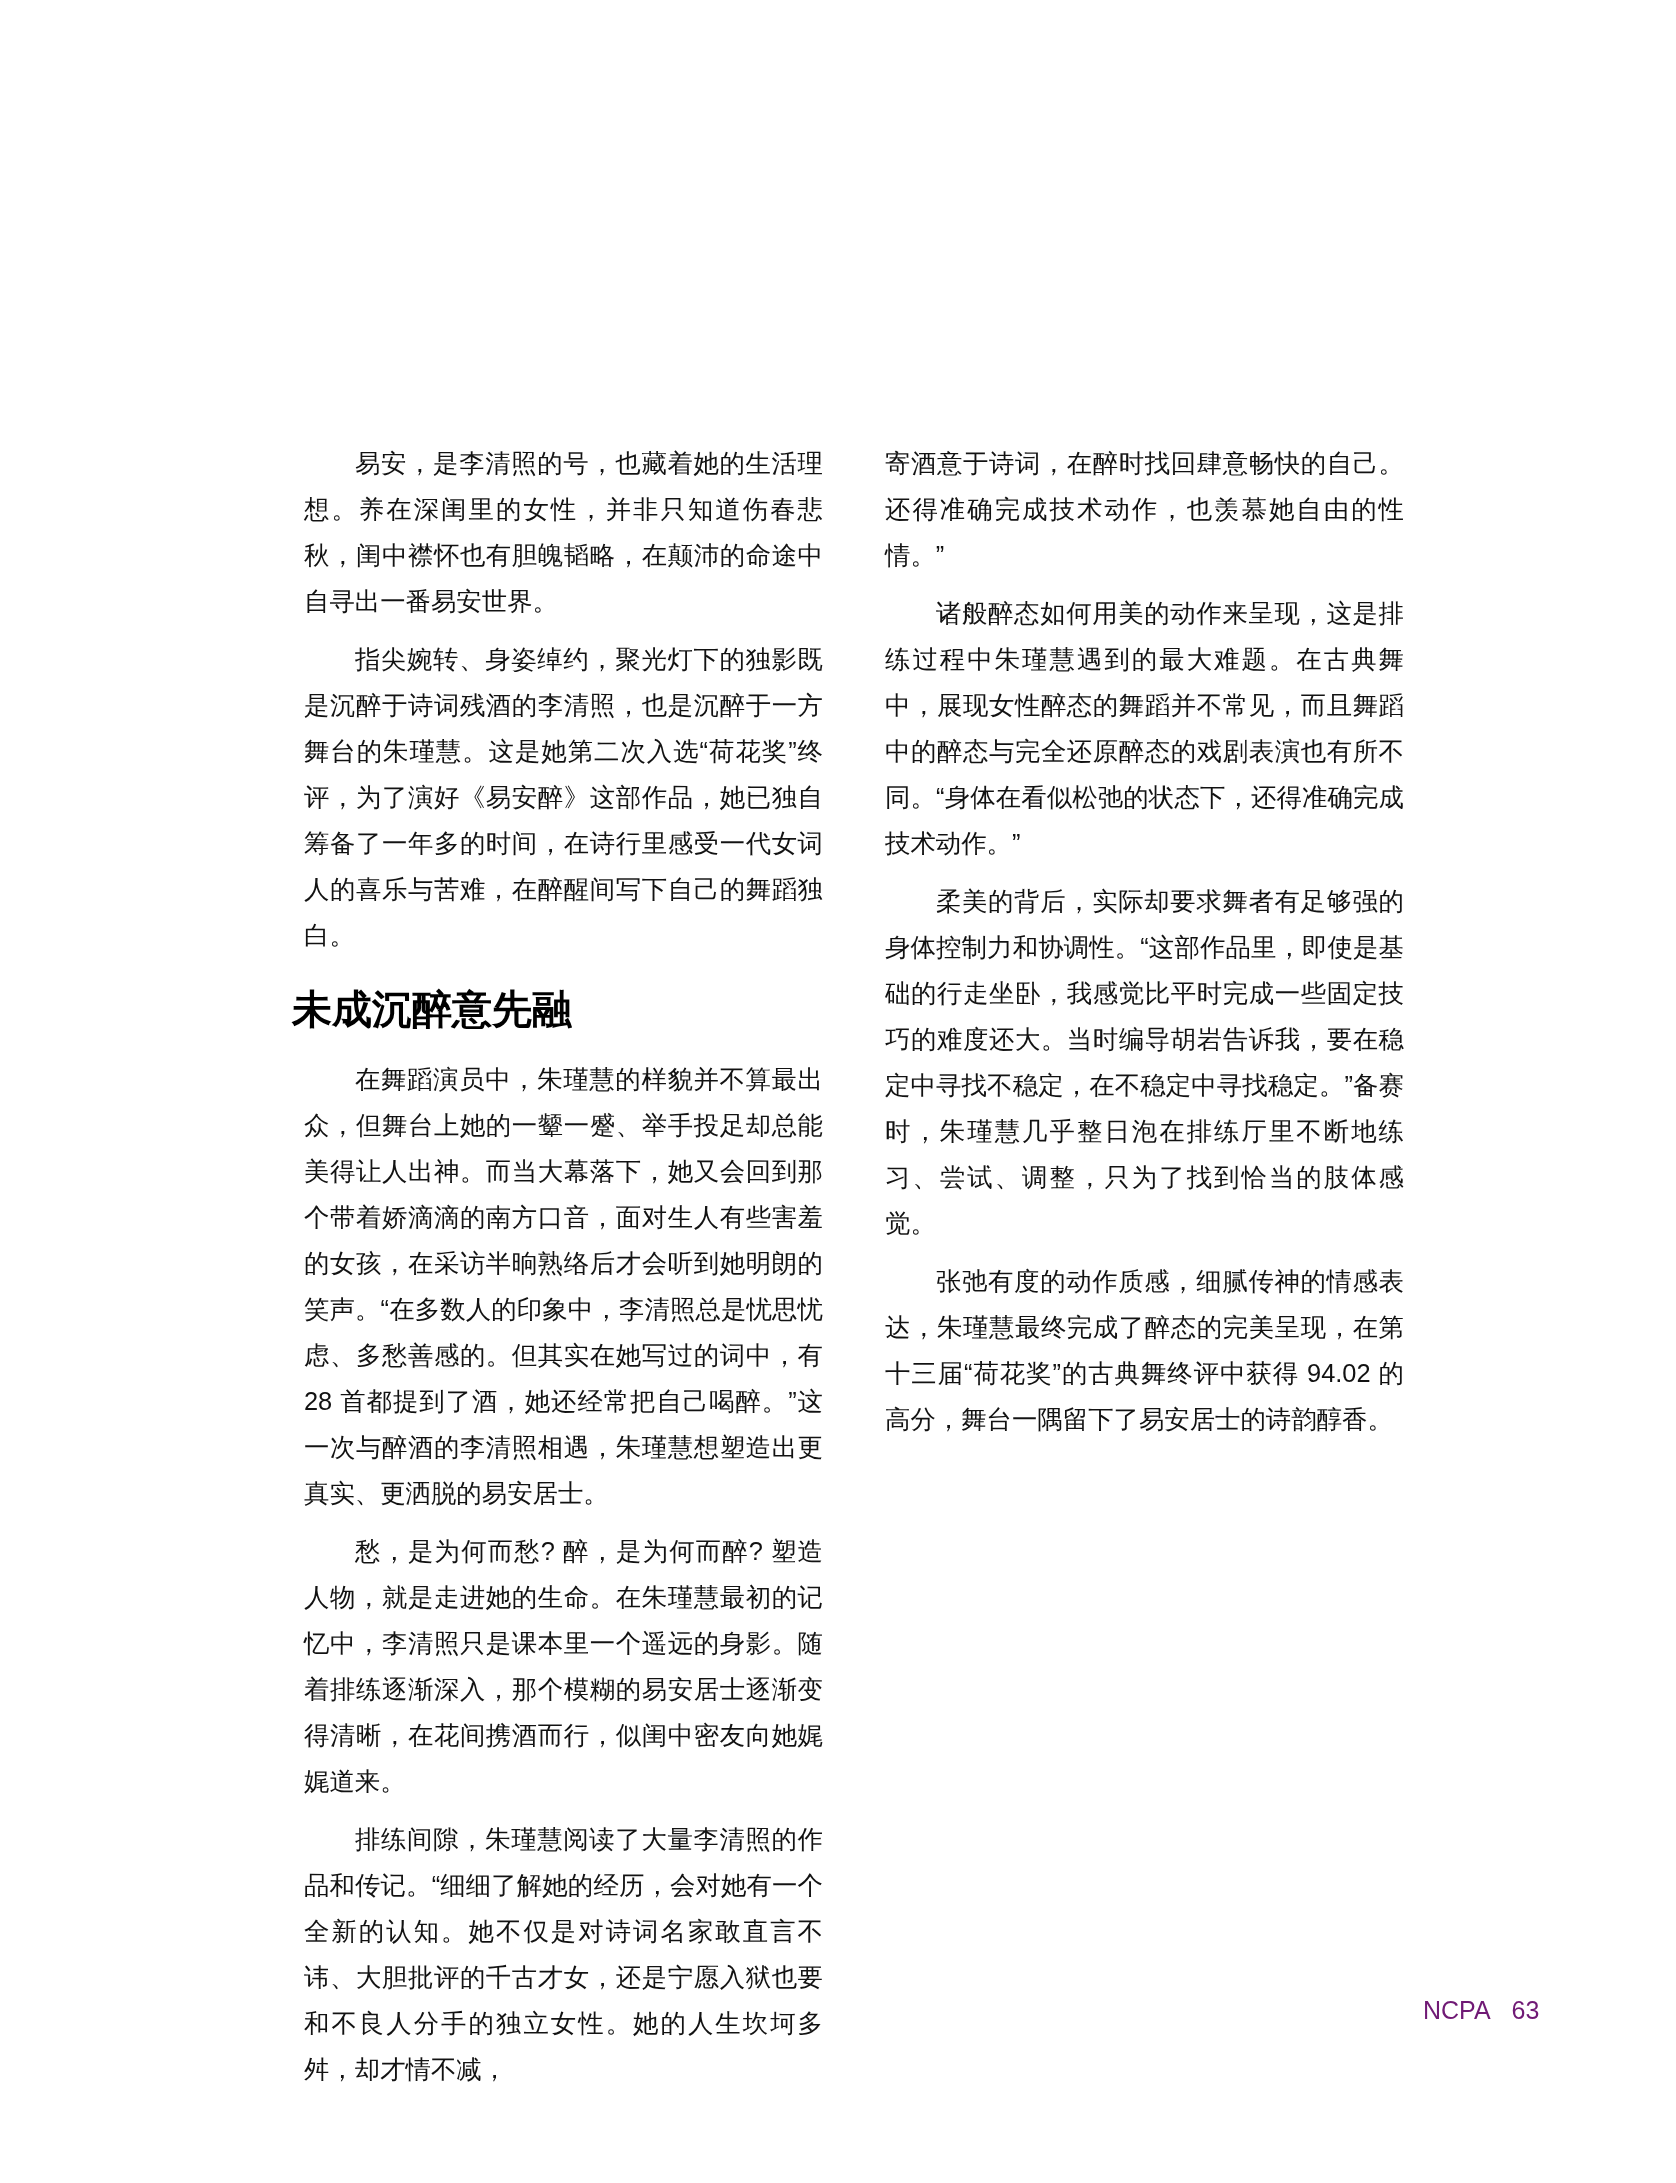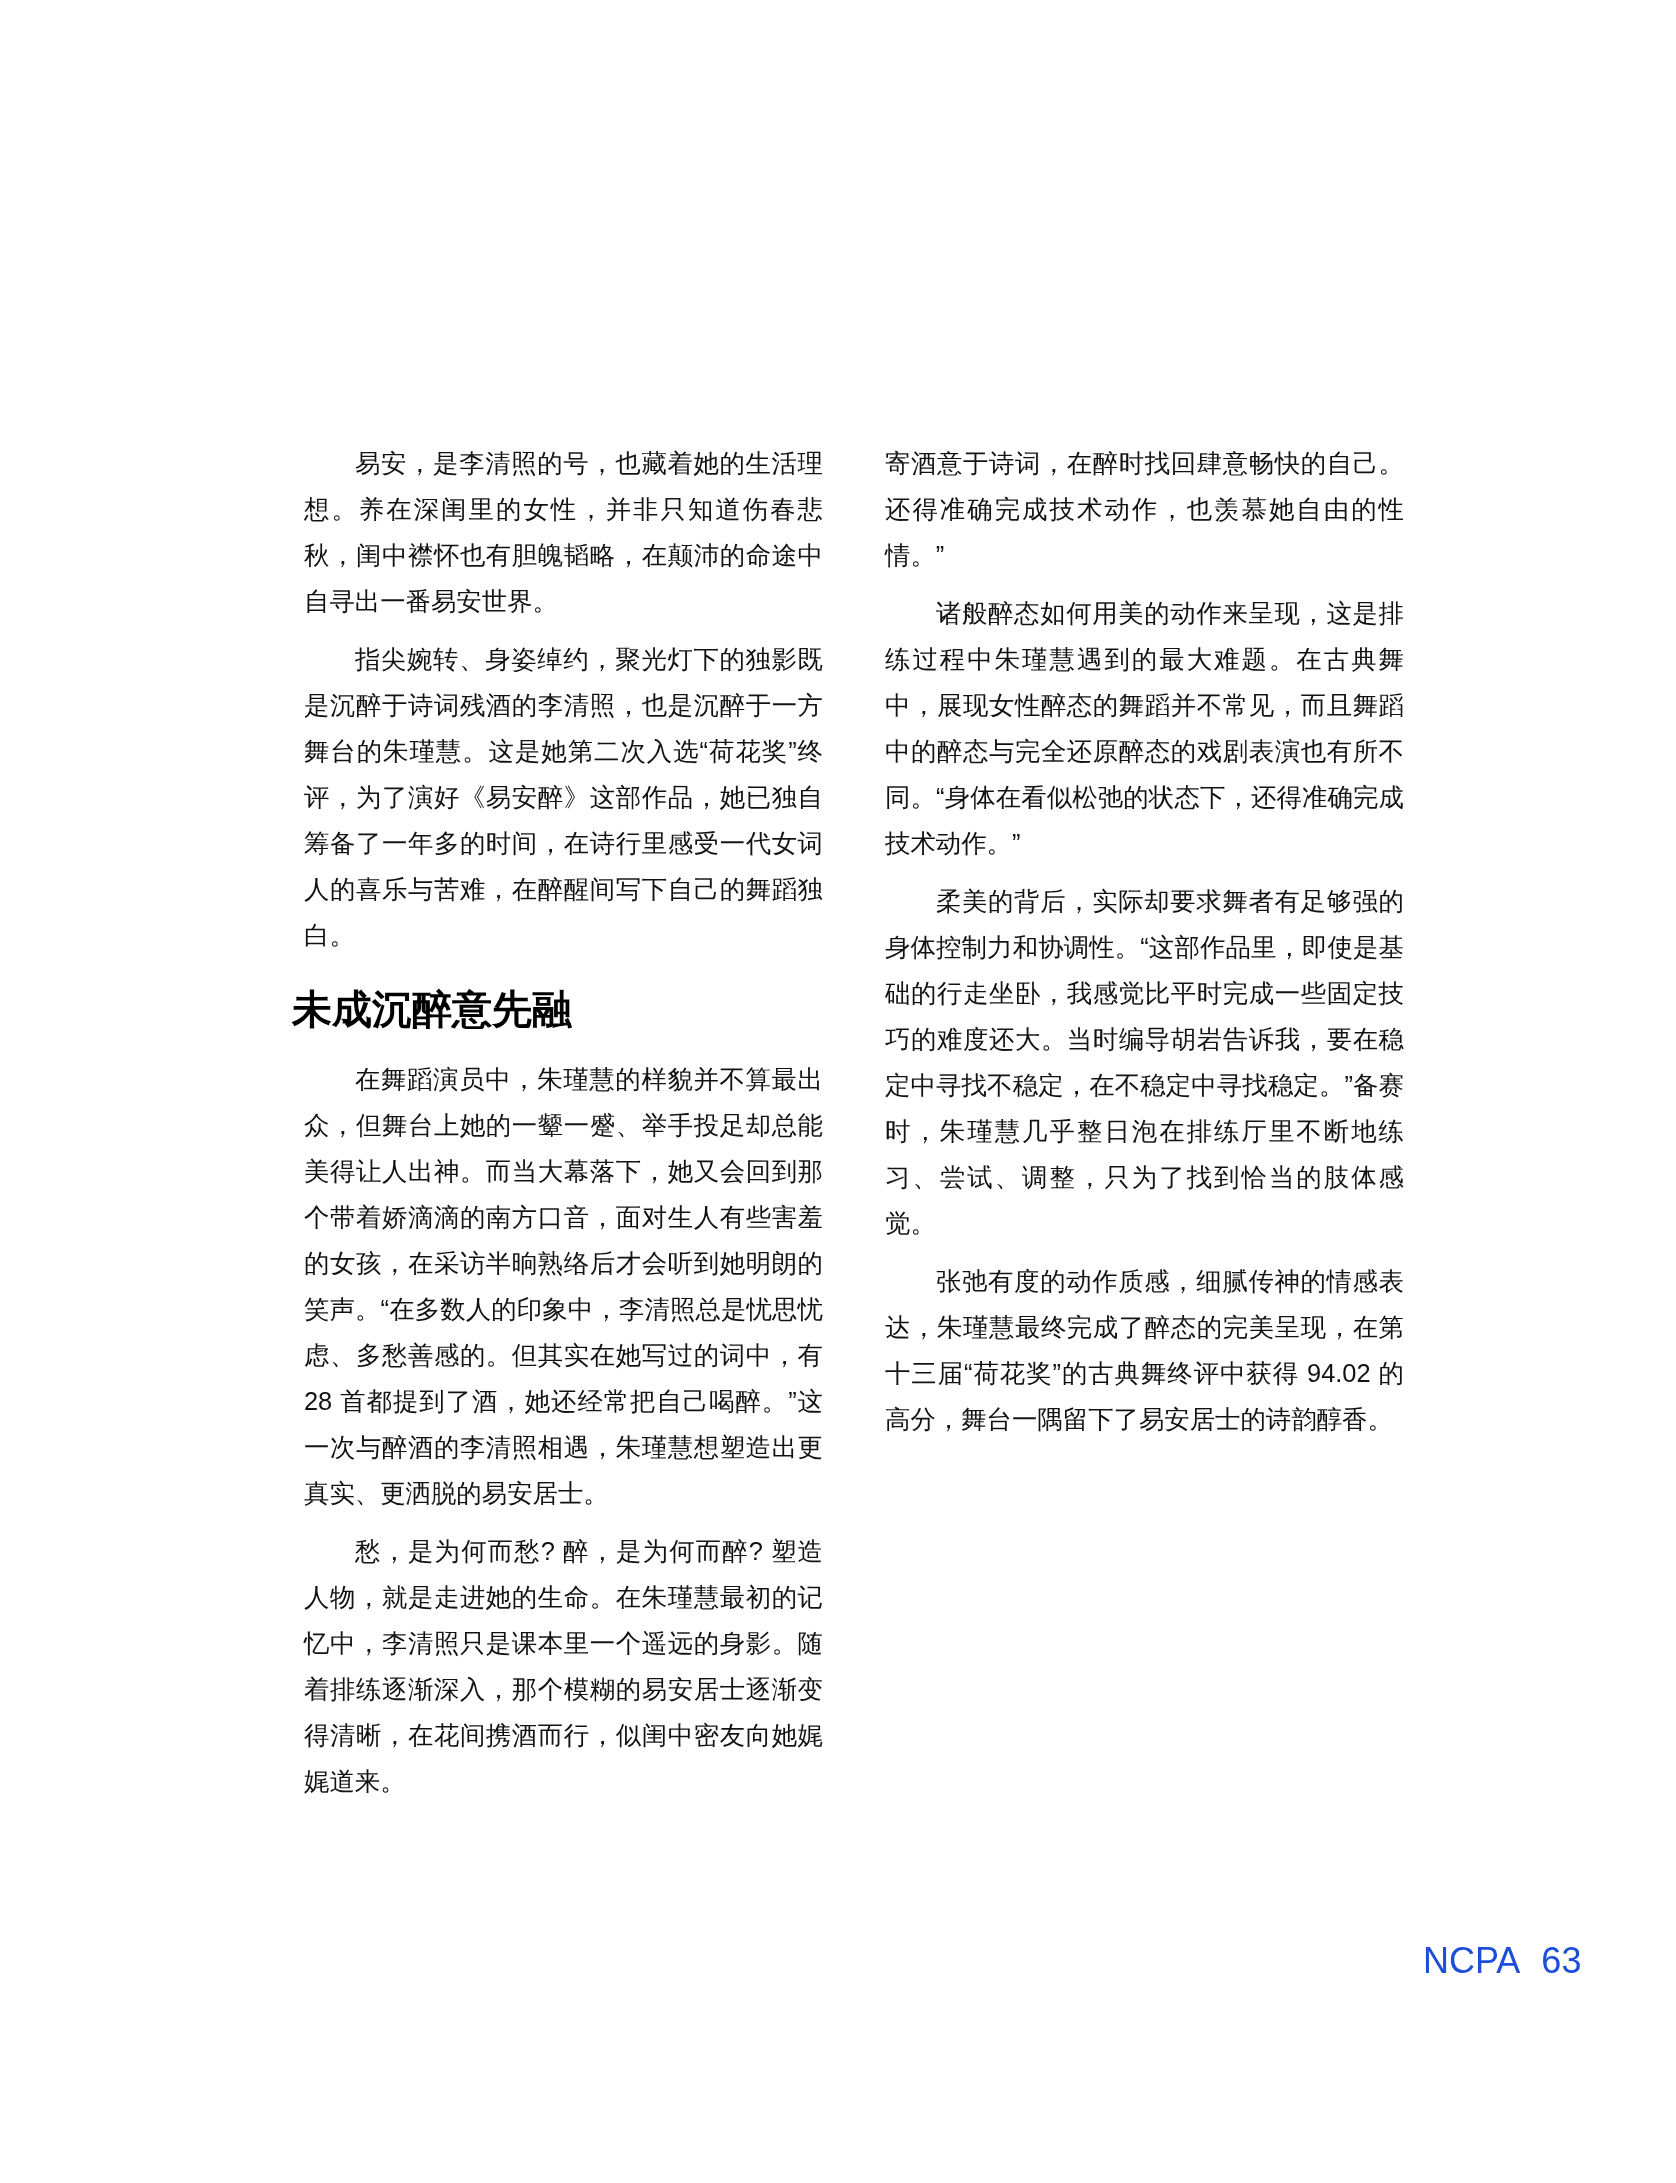--- a/index.html
+++ b/index.html
@@ -41,39 +41,40 @@
     font-weight: 800;
     color: #000000;
     line-height: 42px;
     margin: 30px 0 26.4px 0;
     text-align: left;
     text-indent: 0;
   }
   .footer {
     position: absolute;
     left: 1423px;
-    top: 1942px;
-    font-size: 36px;
+    top: 1992px;
+    font-size: 25px;
     line-height: 37px;
-    color: #1d4ed8;
+    color: #701a75;
     white-space: nowrap;
   }
   .footer .pageno { margin-left: 21px; }
 </style>
 </head>
 <body>
 
 <div class="page">
 
   <div class="col col-left">
     <p class="para indent">易安，是李清照的号，也藏着她的生活理想。养在深闺里的女性，并非只知道伤春悲秋，闺中襟怀也有胆魄韬略，在颠沛的命途中自寻出一番易安世界。</p>
     <p class="para indent">指尖婉转、身姿绰约，聚光灯下的独影既是沉醉于诗词残酒的李清照，也是沉醉于一方舞台的朱瑾慧。这是她第二次入选“荷花奖”终评，为了演好《易安醉》这部作品，她已独自筹备了一年多的时间，在诗行里感受一代女词人的喜乐与苦难，在醉醒间写下自己的舞蹈独白。</p>
     <h2 class="section-heading">未成沉醉意先融</h2>
     <p class="para indent">在舞蹈演员中，朱瑾慧的样貌并不算最出众，但舞台上她的一颦一蹙、举手投足却总能美得让人出神。而当大幕落下，她又会回到那个带着娇滴滴的南方口音，面对生人有些害羞的女孩，在采访半晌熟络后才会听到她明朗的笑声。“在多数人的印象中，李清照总是忧思忧虑、多愁善感的。但其实在她写过的词中，有 28 首都提到了酒，她还经常把自己喝醉。”这一次与醉酒的李清照相遇，朱瑾慧想塑造出更真实、更洒脱的易安居士。</p>
     <p class="para indent">愁，是为何而愁? 醉，是为何而醉? 塑造人物，就是走进她的生命。在朱瑾慧最初的记忆中，李清照只是课本里一个遥远的身影。随着排练逐渐深入，那个模糊的易安居士逐渐变得清晰，在花间携酒而行，似闺中密友向她娓娓道来。</p>
+    <p class="para indent">排练间隙，朱瑾慧阅读了大量李清照的作品和传记。“细细了解她的经历，会对她有一个全新的认知。她不仅是对诗词名家敢直言不讳、大胆批评的千古才女，还是宁愿入狱也要和不良人分手的独立女性。她的人生坎坷多舛，却才情不减，</p>
   </div>
 
   <div class="col col-right">
     <p class="para no-indent">寄酒意于诗词，在醉时找回肆意畅快的自己。还得准确完成技术动作，也羡慕她自由的性情。”</p>
     <p class="para indent">诸般醉态如何用美的动作来呈现，这是排练过程中朱瑾慧遇到的最大难题。在古典舞中，展现女性醉态的舞蹈并不常见，而且舞蹈中的醉态与完全还原醉态的戏剧表演也有所不同。“身体在看似松弛的状态下，还得准确完成技术动作。”</p>
     <p class="para indent">柔美的背后，实际却要求舞者有足够强的身体控制力和协调性。“这部作品里，即使是基础的行走坐卧，我感觉比平时完成一些固定技巧的难度还大。当时编导胡岩告诉我，要在稳定中寻找不稳定，在不稳定中寻找稳定。”备赛时，朱瑾慧几乎整日泡在排练厅里不断地练习、尝试、调整，只为了找到恰当的肢体感觉。</p>
     <p class="para indent">张弛有度的动作质感，细腻传神的情感表达，朱瑾慧最终完成了醉态的完美呈现，在第十三届“荷花奖”的古典舞终评中获得 94.02 的高分，舞台一隅留下了易安居士的诗韵醇香。</p>
   </div>
 
   <div class="footer">

